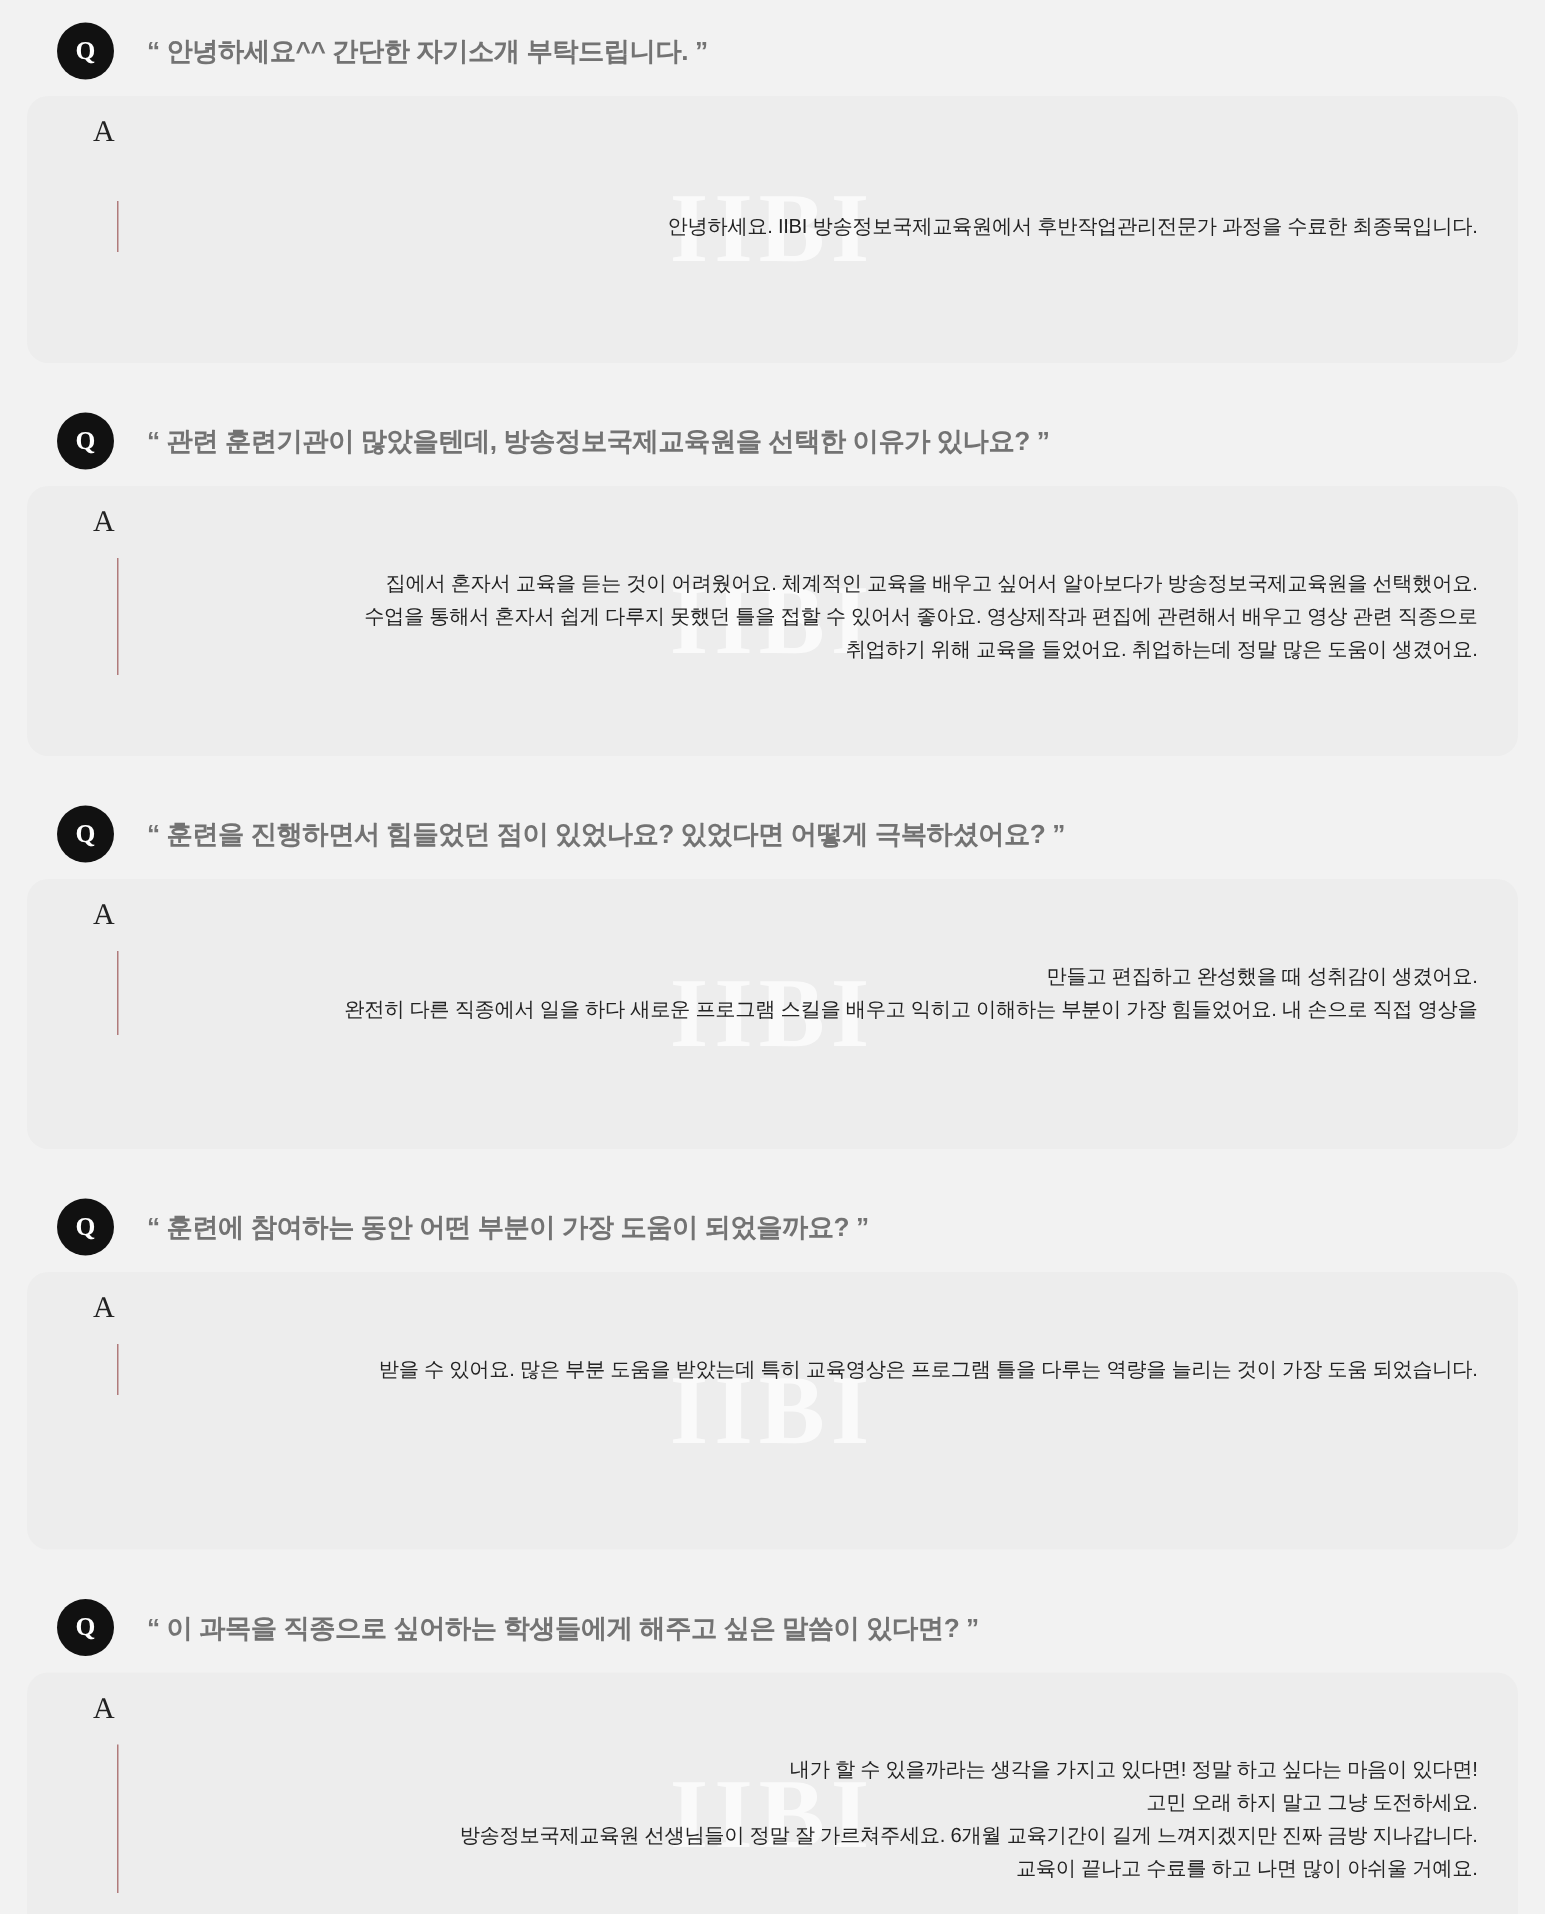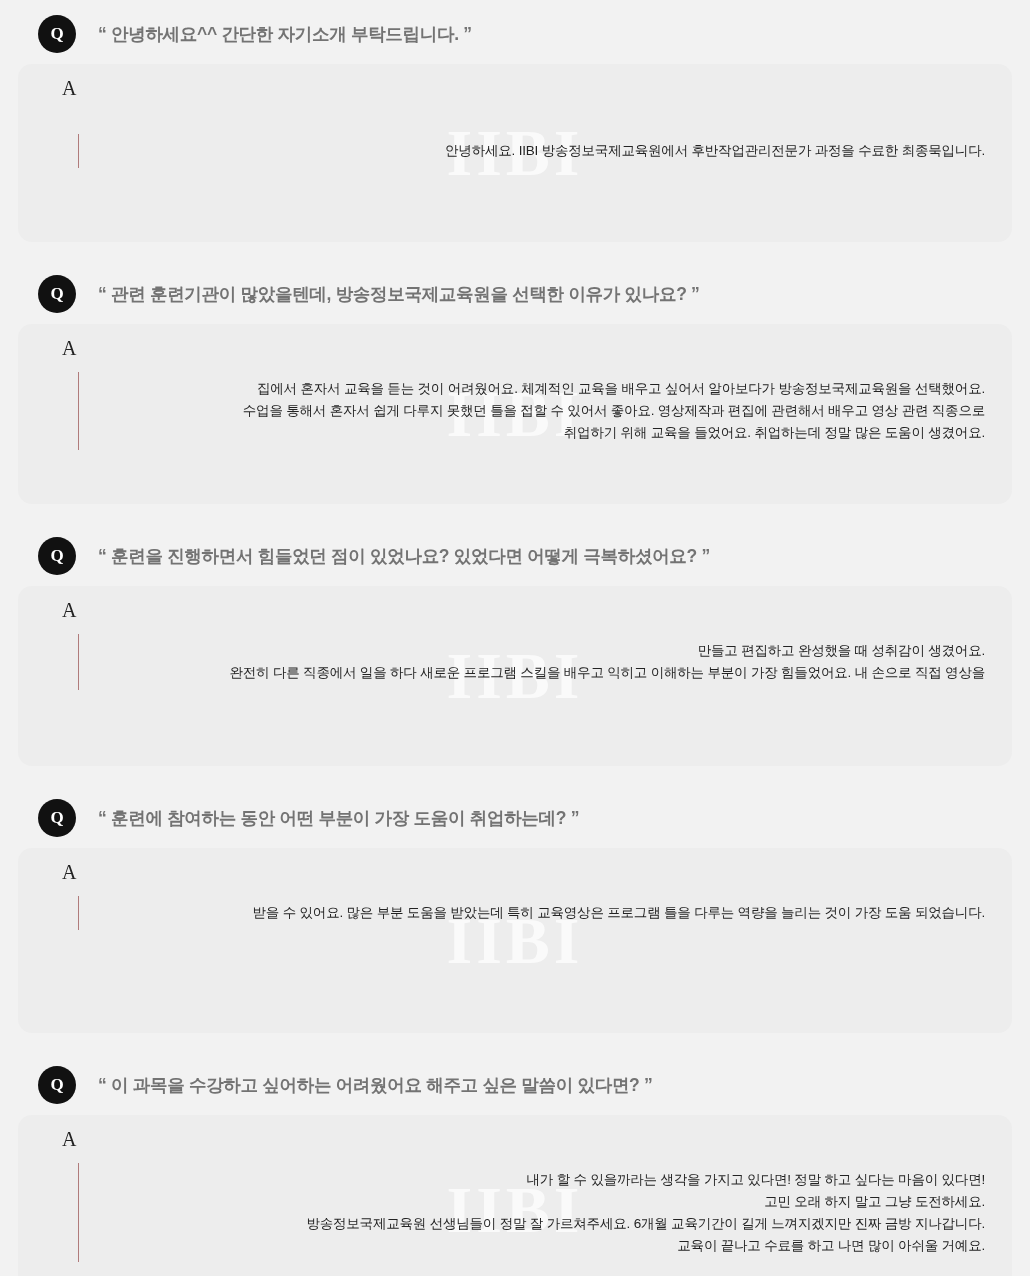--- a/index.html
+++ b/index.html
@@ -171,35 +171,35 @@
       <div class="a-body">
         <p>만들고 편집하고 완성했을 때 성취감이 생겼어요.</p>
         <p>완전히 다른 직종에서 일을 하다 새로운 프로그램 스킬을 배우고 익히고 이해하는 부분이 가장 힘들었어요. 내 손으로 직접 영상을</p>
       </div>
     </div>
   </div>
 
   <div class="qa-block block-4">
     <div class="q-row">
       <div class="q-badge">Q</div>
-      <div class="q-text">“ 훈련에 참여하는 동안 어떤 부분이 가장 도움이 취업하는데? ”</div>
+      <div class="q-text">“ 훈련에 참여하는 동안 어떤 부분이 가장 도움이 되었을까요? ”</div>
     </div>
     <div class="a-card">
       <div class="watermark">IIBI</div>
       <div class="a-badge">A</div>
       <div class="a-body">
         <p>받을 수 있어요. 많은 부분 도움을 받았는데 특히 교육영상은 프로그램 틀을 다루는 역량을 늘리는 것이 가장 도움 되었습니다.</p>
       </div>
     </div>
   </div>
 
   <div class="qa-block block-5">
     <div class="q-row">
       <div class="q-badge">Q</div>
-      <div class="q-text">“ 이 과목을 수강하고 싶어하는 어려웠어요 해주고 싶은 말씀이 있다면? ”</div>
+      <div class="q-text">“ 이 과목을 직종으로 싶어하는 학생들에게 해주고 싶은 말씀이 있다면? ”</div>
     </div>
     <div class="a-card">
       <div class="watermark">IIBI</div>
       <div class="a-badge">A</div>
       <div class="a-body">
         <p>내가 할 수 있을까라는 생각을 가지고 있다면! 정말 하고 싶다는 마음이 있다면!</p>
         <p>고민 오래 하지 말고 그냥 도전하세요.</p>
         <p>방송정보국제교육원 선생님들이 정말 잘 가르쳐주세요. 6개월 교육기간이 길게 느껴지겠지만 진짜 금방 지나갑니다.</p>
         <p>교육이 끝나고 수료를 하고 나면 많이 아쉬울 거예요.</p>
       </div>

